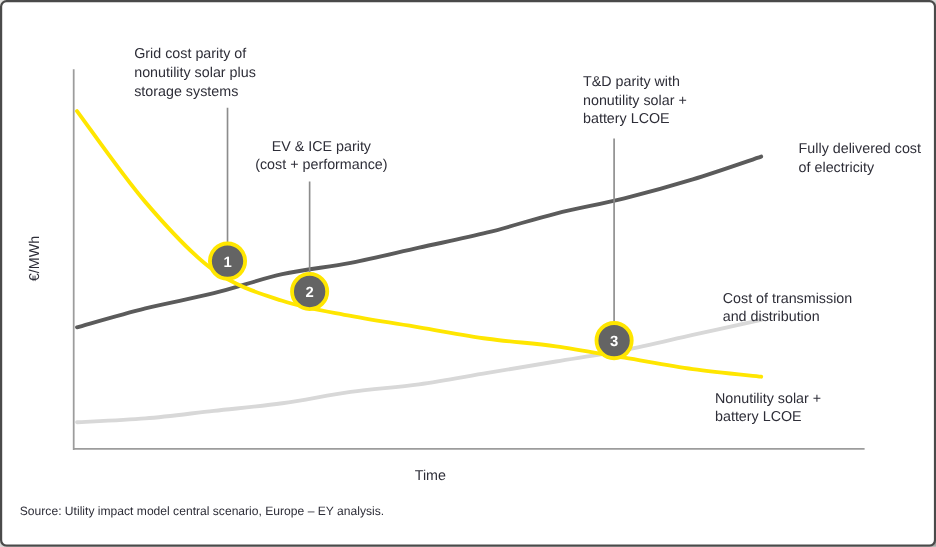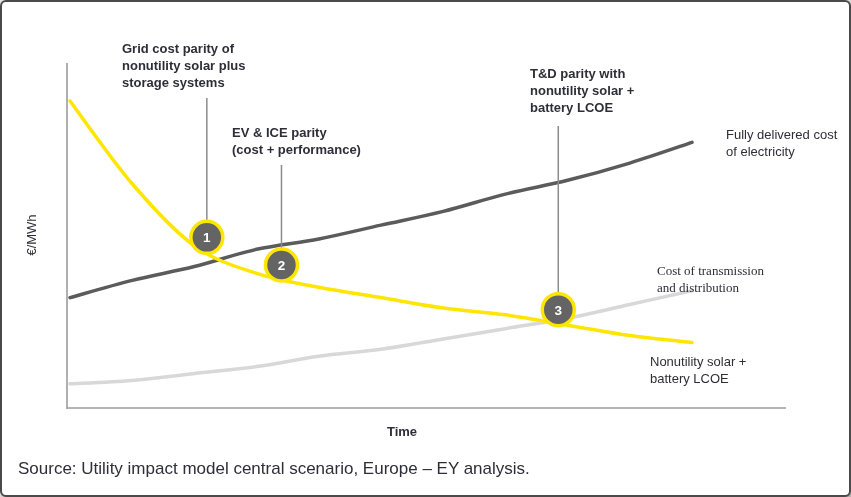--- a/index.html
+++ b/index.html
@@ -25,42 +25,40 @@
     width: 851px;
     height: 497px;
   }
   .lbl {
     position: absolute;
     color: #2e2e38;
     font-size: 13px;
     line-height: 1.3;
     white-space: pre-line;
   }
-  .ann { font-weight: bold; }
+  .ann { font-weight: normal; }
   .ann1 { left: 120px; top: 39px; }
-  .ann2 { left: 230px; top: 123px; }
+  .ann2 { left: 230px; top: 123px; text-align: center; }
   .ann3 { left: 528px; top: 64px; }
   .lbl-delivered    { left: 703px; top: 125px; margin-left: 21px; }
-  .lbl-transmission { left: 655px; top: 261px; font-family: Liberation Serif, serif; }
+  .lbl-transmission { left: 655px; top: 261px; }
   .lbl-solar        { left: 648px; top: 352px; }
   .axis-label-y {
     left: 30px; top: 233px;
     transform: translate(-50%,-50%) rotate(-90deg);
     transform-origin: center;
     white-space: nowrap;
   }
   .axis-label-x {
-    left: 345px; top: 422px;
+    left: 375px; top: 422px;
     width: 110px;
-    text-align: center;
-    font-weight: bold;
   }
   .source {
     left: 16px; top: 456px;
-    font-size: 17px;
+    font-size: 11px;
     white-space: nowrap;
   }
 </style>
 </head>
 <body>
 
 <div class="card">
 
   <svg class="chart" viewBox="0 0 851 497" aria-hidden="true">
 

